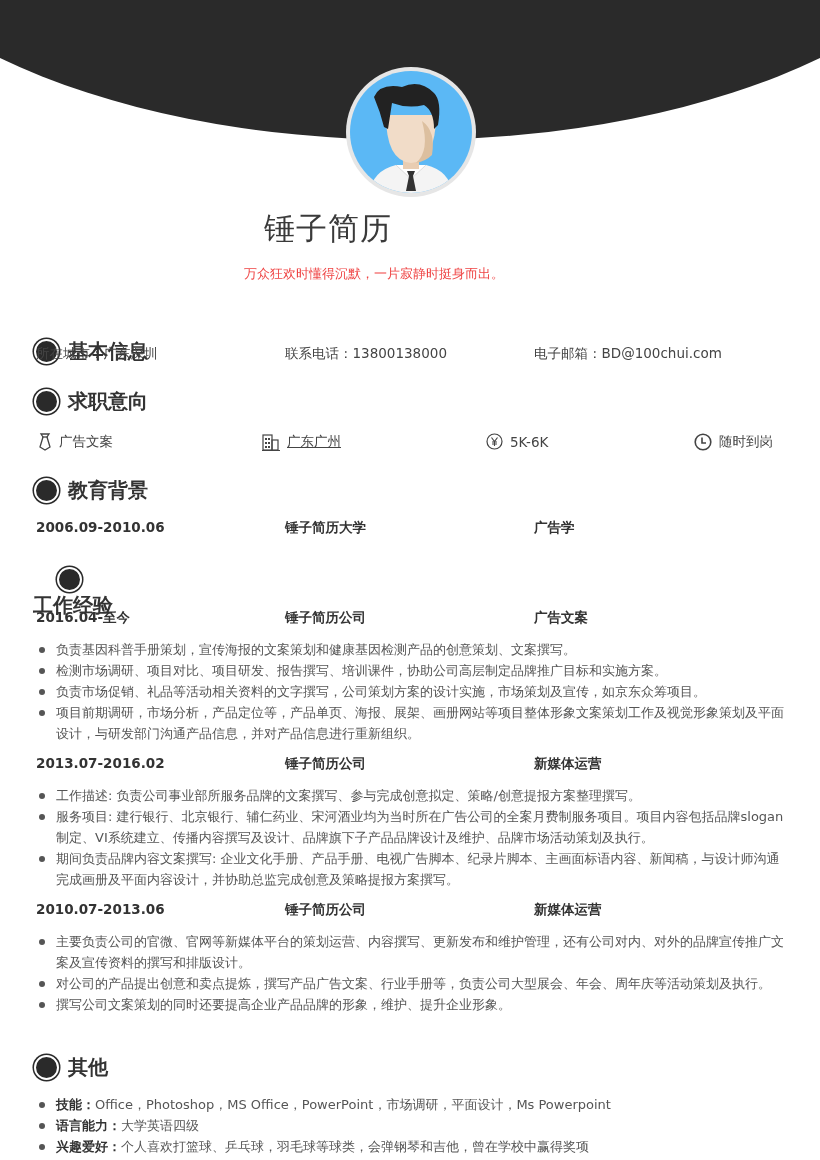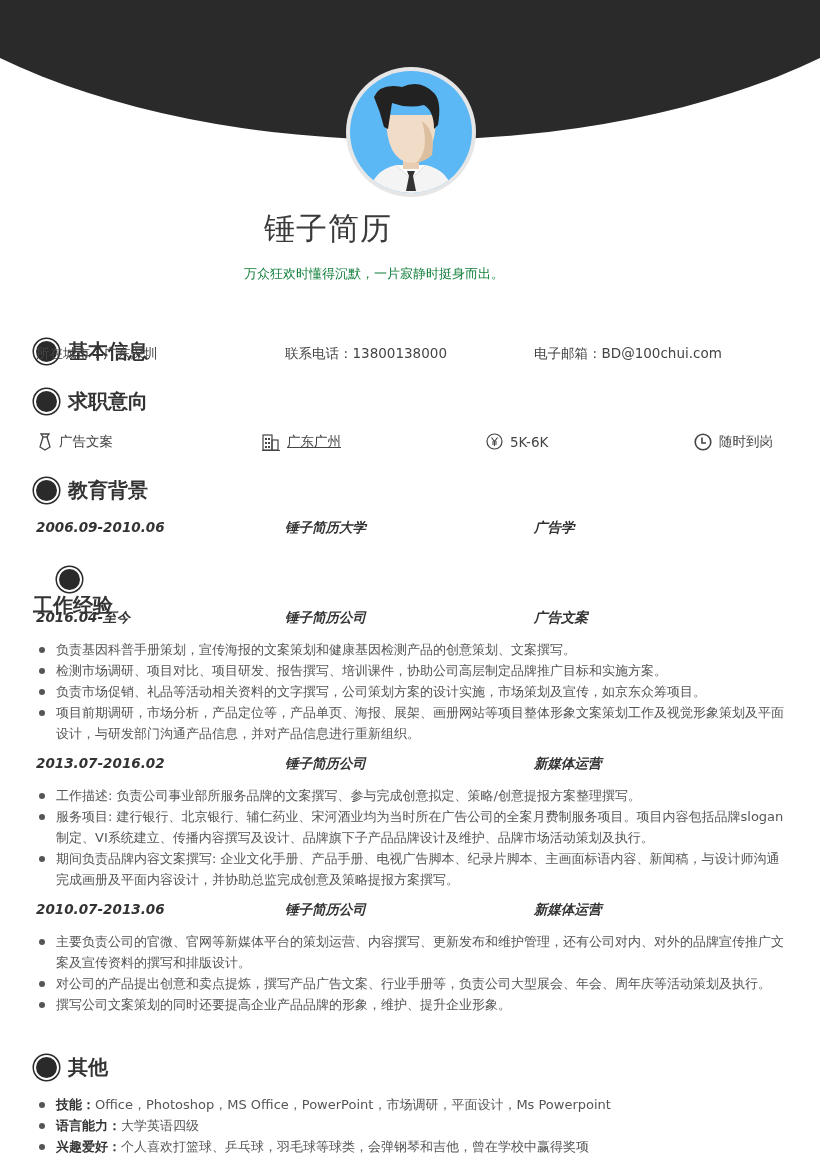--- a/index.html
+++ b/index.html
@@ -18,39 +18,39 @@
       background: #e6e6e6; padding: 4px; overflow: hidden;
     }
     .avatar svg { display: block; width: 122px; height: 122px; border-radius: 50%; }
 
     .name {
       position: absolute; left: 0; width: 656px; top: 208px;
       text-align: center; font-size: 31px; color: #3a3a3a; letter-spacing: 1px;
     }
     .motto {
       position: absolute; left: 0; width: 748px; top: 265px;
-      text-align: center; font-size: 13px; color: #15803d;
+      text-align: center; font-size: 13px; color: #ef4444;
     }
 
     .section-title {
       position: absolute; left: 33px; display: flex; align-items: center;
       font-size: 20px; font-weight: bold; color: #333;
     }
     .dot {
       width: 25px; height: 25px; border-radius: 50%; background: #2a2a2a;
       border: 2px solid #fff; box-shadow: 0 0 0 1.5px #2a2a2a; margin-right: 9px; margin-left: 1px;
     }
 
     .row {
       position: absolute; left: 36px; width: 760px; height: 20px;
       font-size: 13.5px; color: #444;
     }
     .row > span { position: absolute; top: 0; white-space: nowrap; }
     .col1 { left: 0; } .col2 { left: 249px; } .col3 { left: 498px; }
-    .bold { font-weight: bold; color: #333; font-size: 13.5px; font-style: italic; }
+    .bold { font-weight: bold; color: #333; font-size: 13.5px; }
 
     .intent { position: absolute; left: 36px; width: 760px; top: 433px; height: 22px; font-size: 13.5px; color: #444; }
     .intent-item { position: absolute; top: 0; display: flex; align-items: center; white-space: nowrap; }
     .intent-item svg { margin-right: 7px; }
 
     ul.bullets { position: absolute; left: 36px; width: 752px; list-style: none; font-size: 13px; color: #555; }
     ul.bullets li { position: relative; padding-left: 20px; line-height: 21px; }
     ul.bullets li::before {
       content: ""; position: absolute; left: 3px; top: 8px;
       width: 6px; height: 6px; border-radius: 50%; background: #555;

